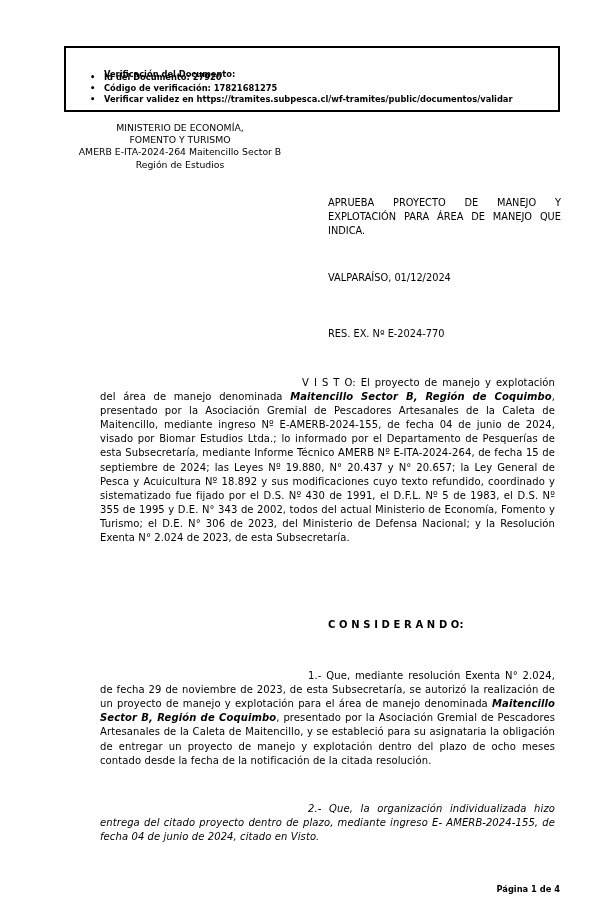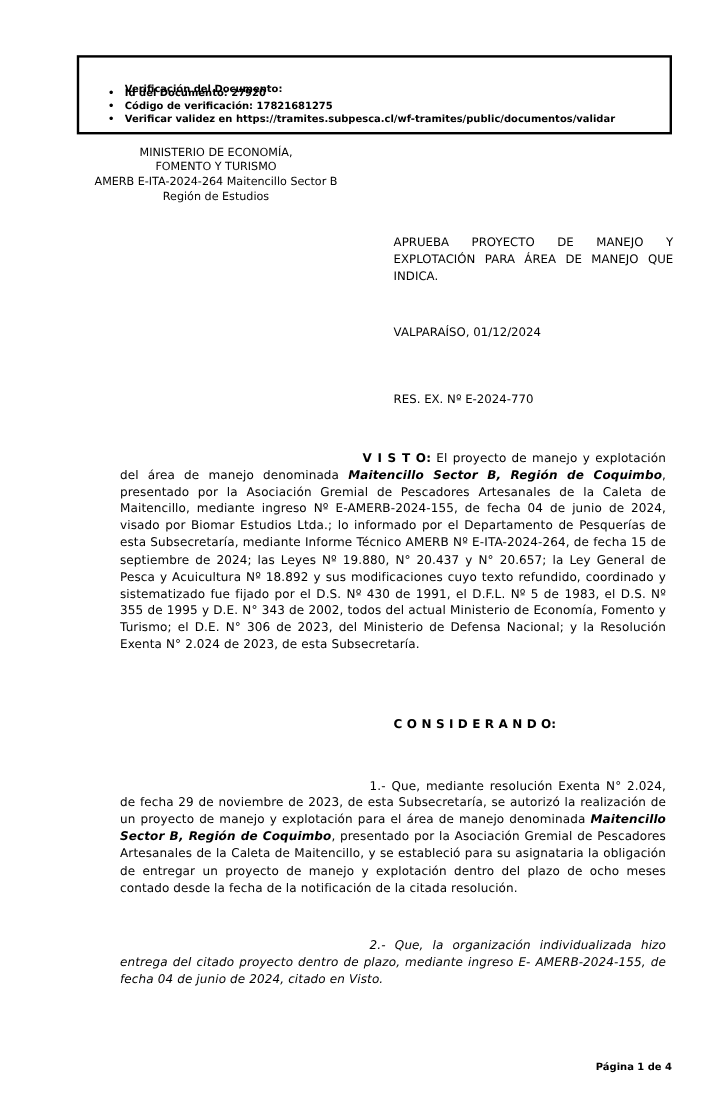--- a/index.html
+++ b/index.html
@@ -38,24 +38,24 @@
   .res-place  { position:absolute; left:328px; top:272px; font-size:9.8px; }
   .res-number { position:absolute; left:328px; top:328px; font-size:9.8px; }
 
   
   .body-text {
     position:absolute; left:100px; top:376px; width:455px;
     font-size:10px; line-height:14.1px; text-align:justify;
     letter-spacing:0.1px;
   }
   .p-visto { text-indent:202px; min-height:184px; }
-  .h-considerando { margin-top:38px; margin-left:228px; font-weight:bold; text-align:left; }
+  .h-considerando { margin-top:58px; margin-left:228px; font-weight:bold; text-align:left; }
   .p-c1 { margin-top:37px; text-indent:208px; min-height:113px; }
   .p-c2 { margin-top:20px; text-indent:208px;font-style:italic; }
-  .bold { font-weight:bold; }
+  .bold { font-weight:normal; }
   .bi { font-weight:bold; font-style:italic; }
 
   
   .footer {
     position:absolute; right:40px; top:884px;
     font-size:8.3px; font-weight:bold;
   }
 </style>
 </head>
 <body>

